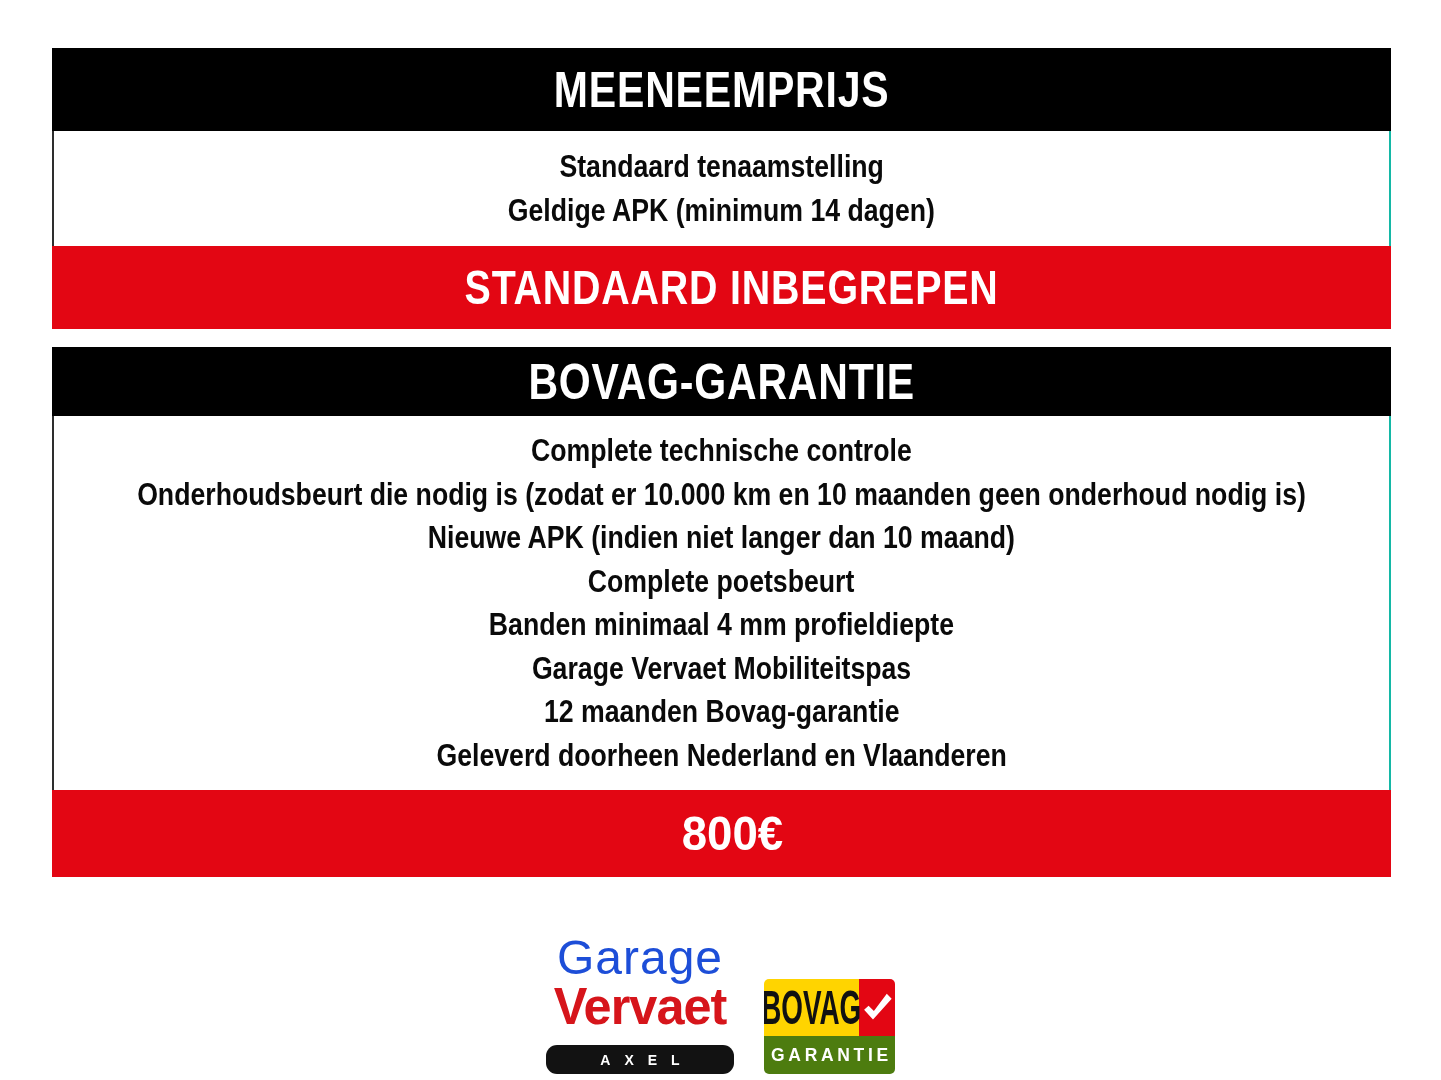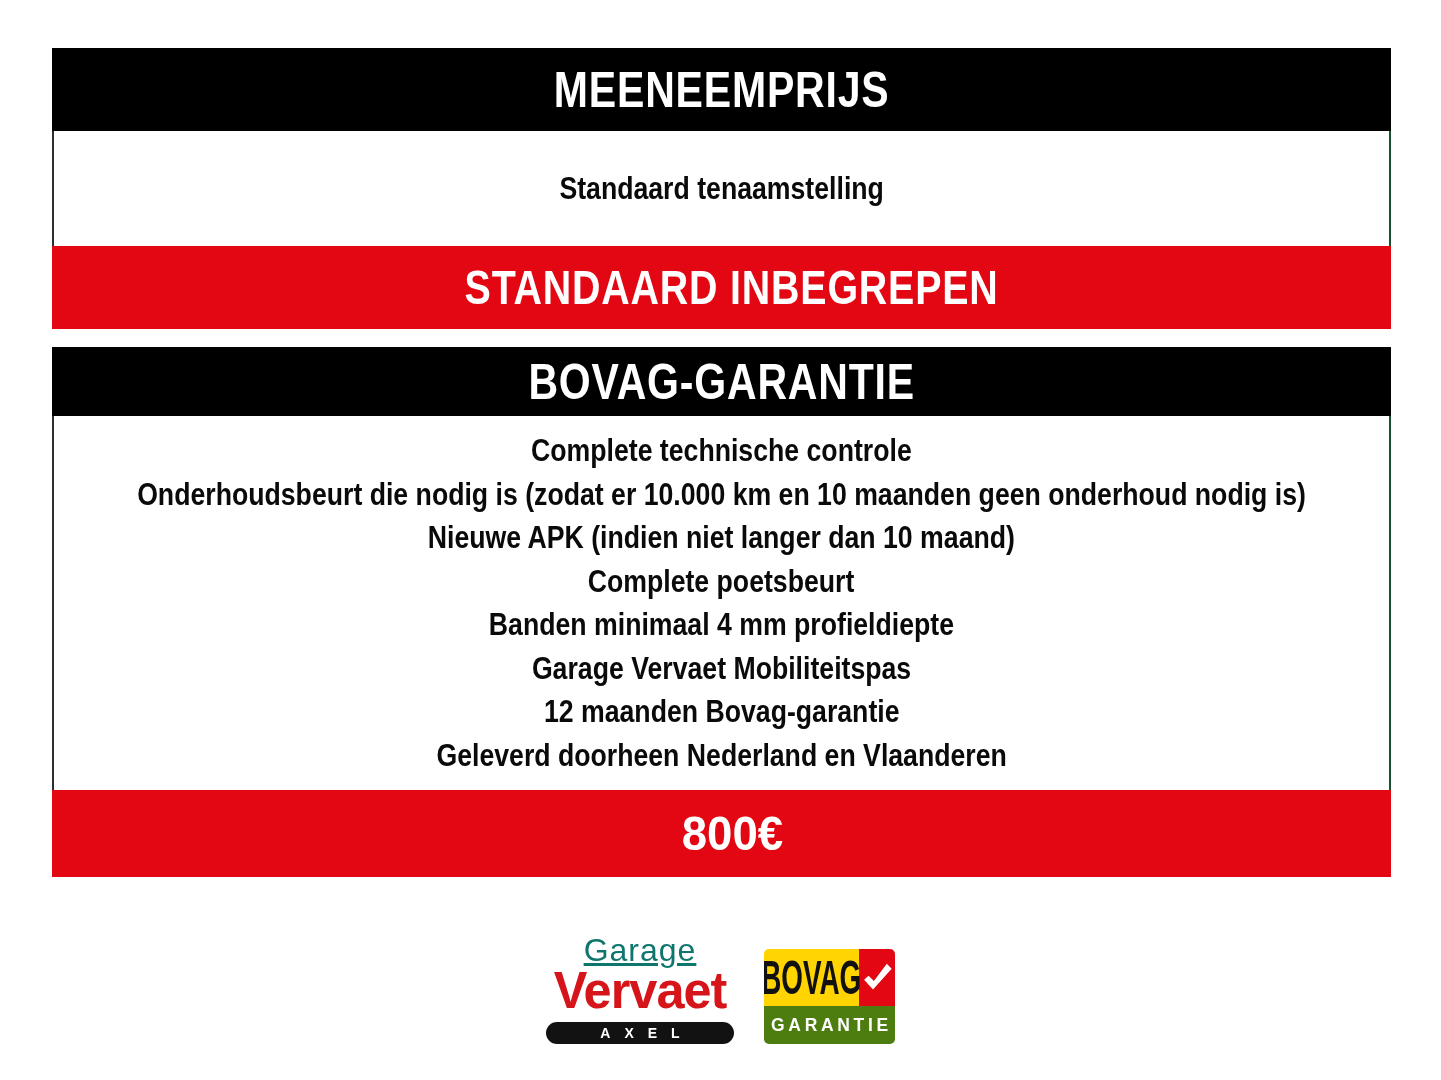--- a/index.html
+++ b/index.html
@@ -33,21 +33,21 @@
     transform-origin: center;
     white-space: nowrap;
   }
   .cond-soft { transform: scaleX(0.95); }
   .heading { font-size: 50px; letter-spacing: 1px; }
   .banner-text { font-size: 48px; letter-spacing: 1px; }
   .price-text { font-size: 48px; }
   .body-white {
     background: #ffffff;
     border-left: 2px solid #2e2e2e;
-    border-right: 2px solid #14532d;
+    border-right: 2px solid #14b8a6;
     display: flex; flex-direction: column;
     align-items: center; justify-content: center;
   }
   .body-1 { height: 115px; }
   .body-2 { height: 374px; }
   .line {
     line-height: 43.5px;
     font-size: 31px;
     font-weight: bold;
     color: #0a0a0a;
@@ -62,32 +62,32 @@
     position: absolute;
     left: 0; top: 934px; width: 1441px;
     display: flex; align-items: flex-end; justify-content: center;
     gap: 30px;
   }
   .vervaet-logo {
     width: 188px;
     display: flex; flex-direction: column; align-items: center;
   }
   .vervaet-garage {
-    font-size: 32px; font-weight: 400; color: #0f766e;
-    letter-spacing: 1px; line-height: 1; text-decoration: underline;
+    font-size: 48px; font-weight: 400; color: #1d4ed8;
+    letter-spacing: 1px; line-height: 1;
   }
   .vervaet-name {
     font-size: 52px; font-weight: bold; color: #d6151b;
     line-height: 1; margin-top: -2px; letter-spacing: -1px;
     transform: scaleX(0.97); display: inline-block;
   }
   .axel-pill {
-    margin-top: 6px;
+    margin-top: 13px;
     background: #121212; color: #ffffff;
-    width: 188px; height: 22px; border-radius: 11px;
+    width: 188px; height: 29px; border-radius: 11px;
     display: flex; align-items: center; justify-content: center;
     font-size: 14px; font-weight: bold;
     letter-spacing: 14px; text-indent: 14px;
   }
   .bovag-logo {
     width: 131px; height: 95px;
     display: flex; flex-direction: column;
     border-radius: 5px; overflow: hidden;
   }
   .bovag-top { height: 57px; display: flex; }
@@ -118,20 +118,21 @@
 <body>
 
 <div class="sheet">
 
   <section>
     <header class="band band-black h-band1">
       <span class="cond heading">MEENEEMPRIJS</span>
     </header>
     <div class="body-white body-1">
       <div class="line"><span class="cond">Standaard tenaamstelling</span></div>
+      <div class="line"><span class="cond">Geldige APK (minimum 14 dagen)</span></div>
     </div>
     <footer class="band band-red h-foot1">
       <span class="cond banner-text">STANDAARD INBEGREPEN</span>
     </footer>
   </section>
 
   <div class="gap"></div>
 
   <section>
     <header class="band band-black h-band2">

